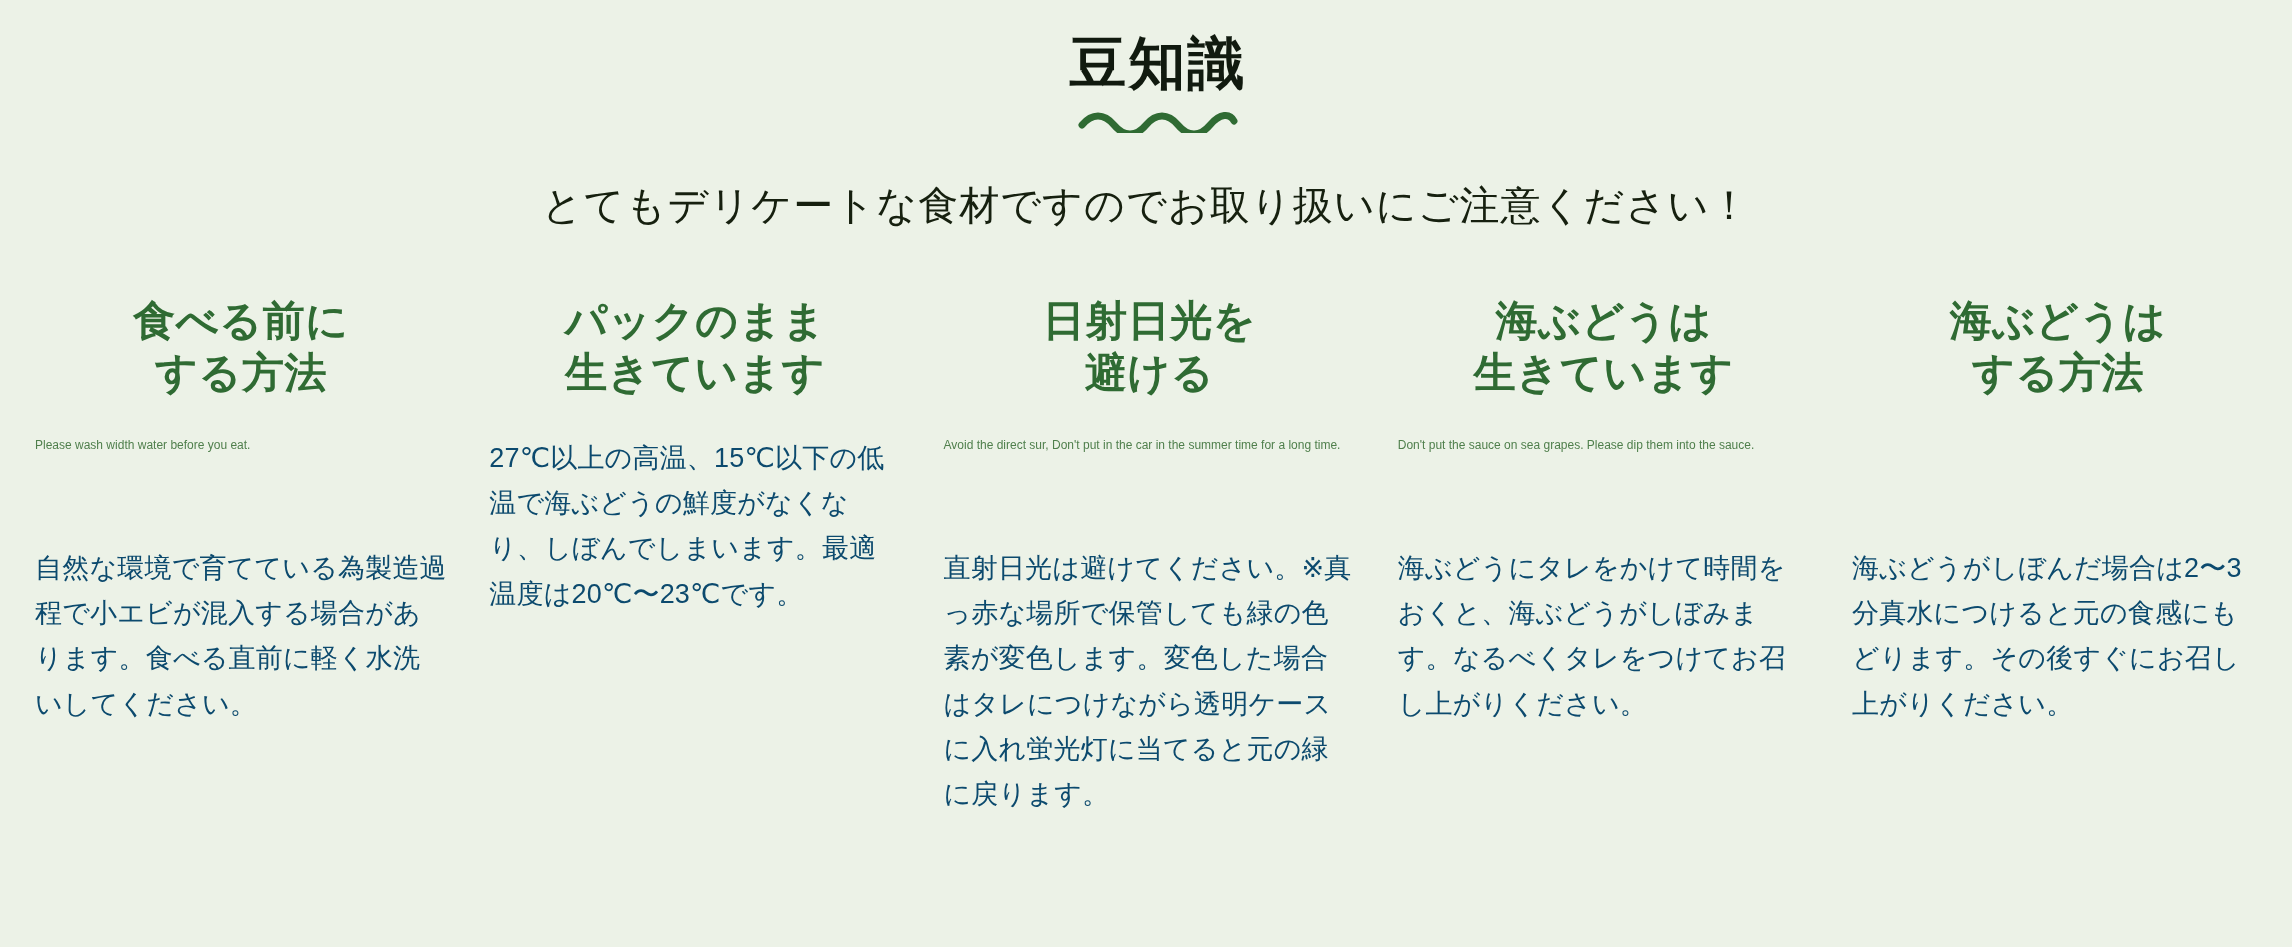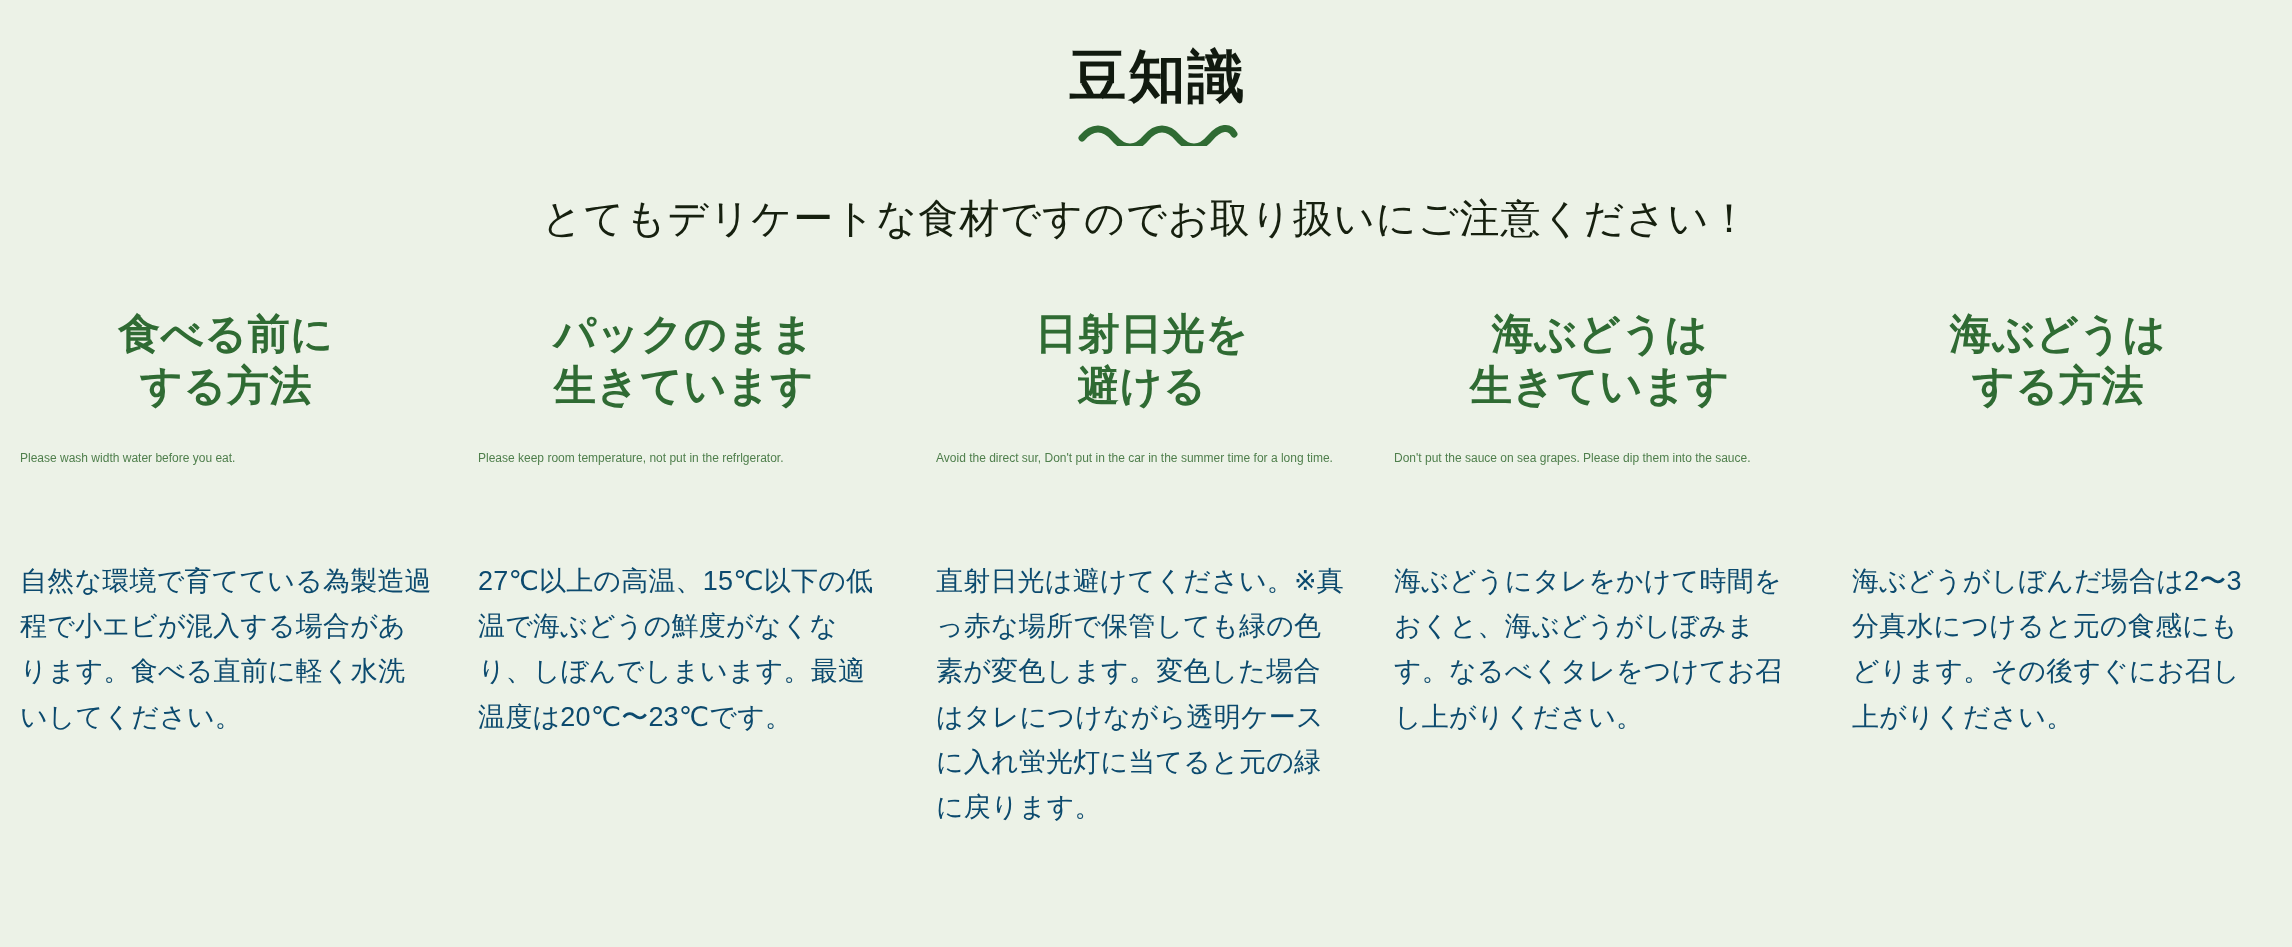--- a/index.html
+++ b/index.html
@@ -19,21 +19,21 @@
   .page {
     position: relative;
     width: 2292px;
     height: 947px;
     box-sizing: border-box;
   }
 
   
   .header {
     text-align: center;
-    padding-top: 44px;
+    padding-top: 31px;
     margin-left: 24px;
   }
   .header-title {
     font-size: 57px;
     font-weight: 900;
     letter-spacing: 2px;
     color: #111a0f;
     line-height: 1.15;
     margin: 0;
   }
@@ -52,21 +52,21 @@
     color: #16200f;
     margin: 44px 0 0;
     line-height: 1.4;
   }
 
   
   .columns {
     display: flex;
     justify-content: space-between;
     align-items: flex-start;
-    margin: 62px 28px 0 20px;
+    margin: 62px 28px 0 35px;
     gap: 26px;
   }
   .col {
     width: 412px;
     flex: 0 0 412px;
   }
   .col-title {
     color: #2f6b33;
     font-size: 42px;
     font-weight: 900;
@@ -117,21 +117,20 @@
       </div>
       <p class="col-en">Please wash width water before you eat.</p>
       <p class="col-jp">自然な環境で育てている為製造過程で小エビが混入する場合があります。食べる直前に軽く水洗いしてください。</p>
     </div>
 
     <div class="col">
       <div class="col-title">
         <span class="ln">パックのまま</span>
         <span class="ln">生きています</span>
       </div>
-      <p class="col-en">Please keep room temperature, not put in the refrlgerator.</p>
       <p class="col-jp">27℃以上の高温、15℃以下の低温で海ぶどうの鮮度がなくなり、しぼんでしまいます。最適温度は20℃〜23℃です。</p>
     </div>
 
     <div class="col">
       <div class="col-title">
         <span class="ln">日射日光を</span>
         <span class="ln">避ける</span>
       </div>
       <p class="col-en">Avoid the direct sur, Don't put in the car in the summer time for a long time.</p>
       <p class="col-jp">直射日光は避けてください。※真っ赤な場所で保管しても緑の色素が変色します。変色した場合はタレにつけながら透明ケースに入れ蛍光灯に当てると元の緑に戻ります。</p>

